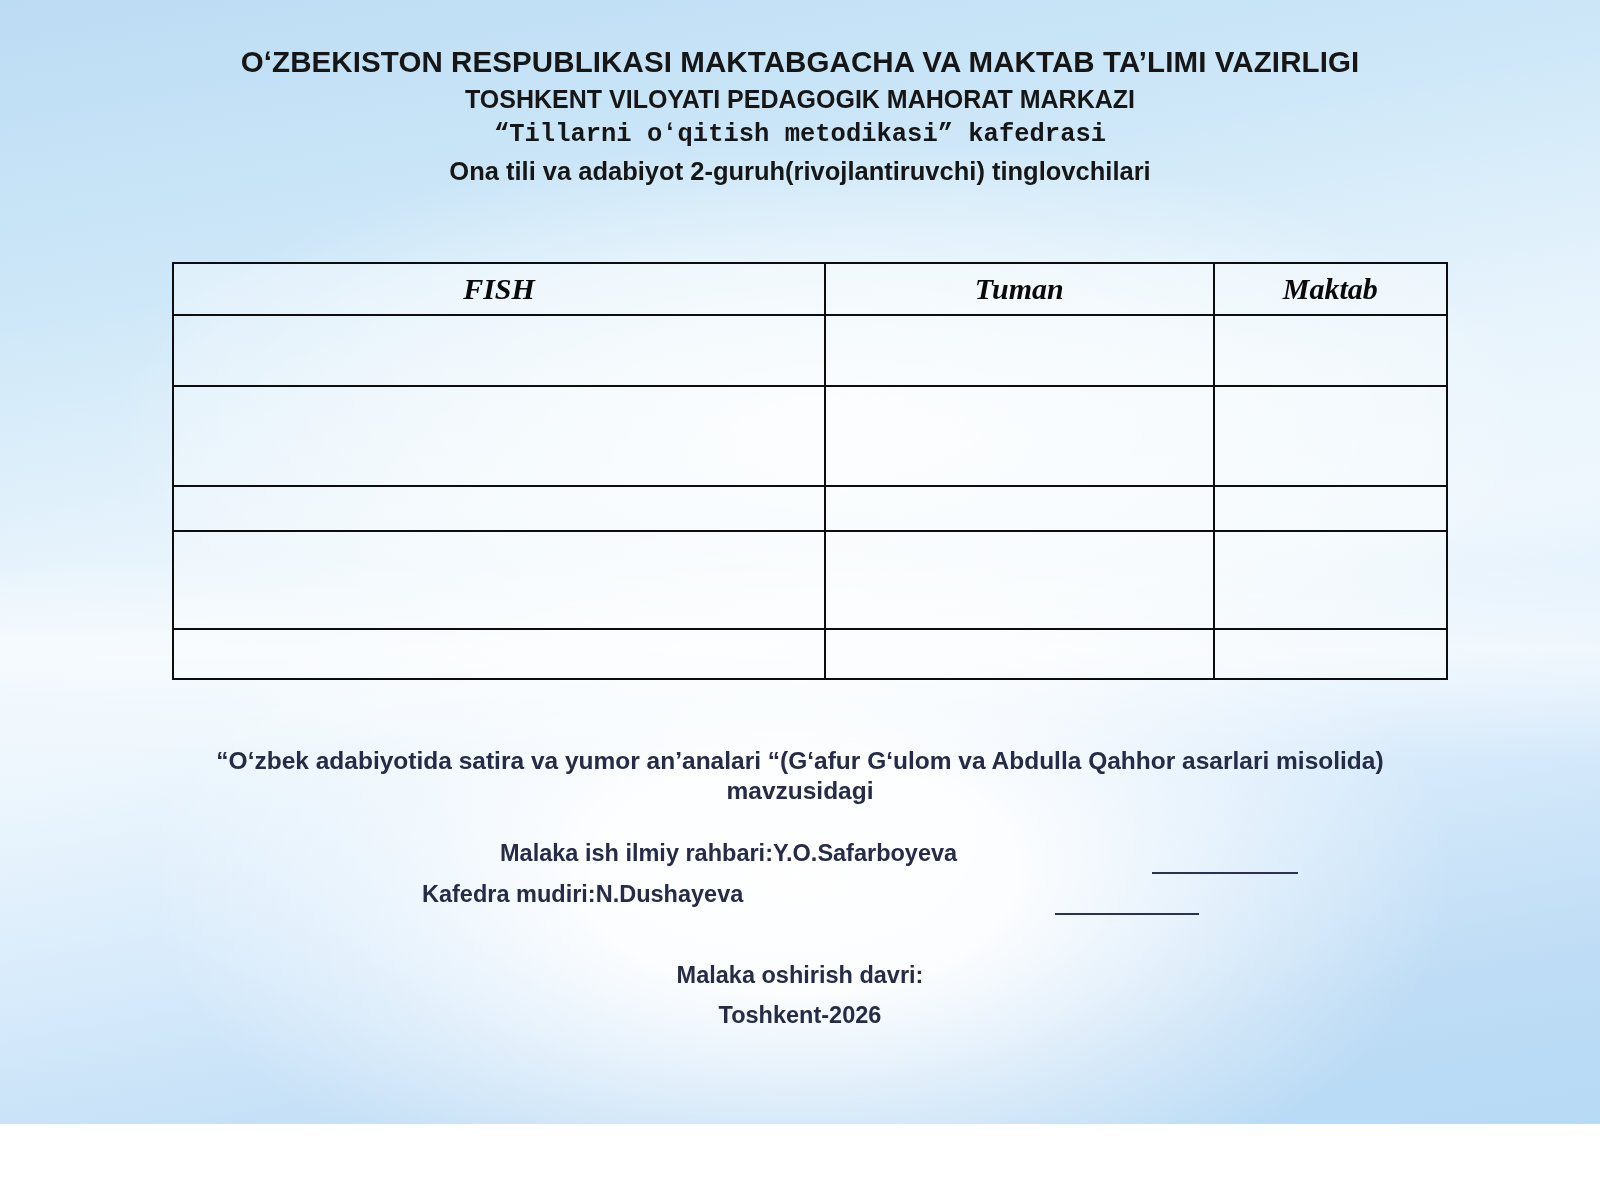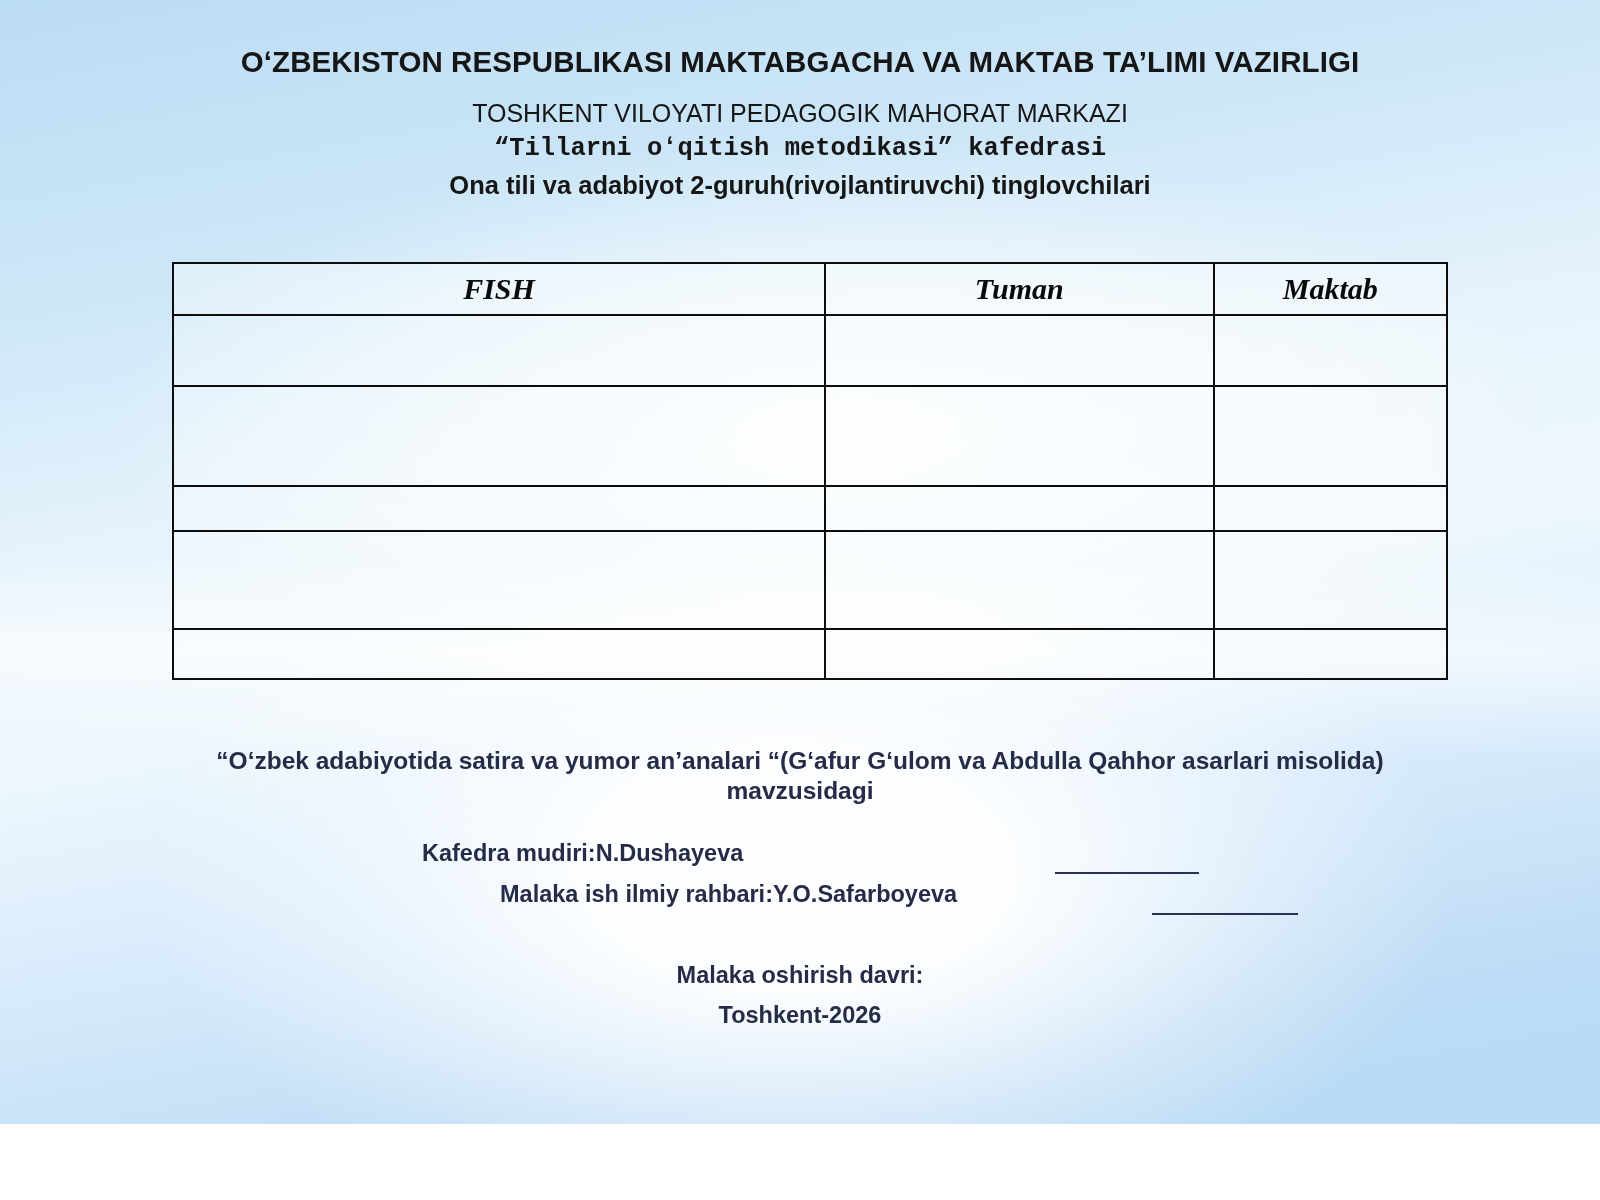--- a/index.html
+++ b/index.html
@@ -45,23 +45,23 @@
   }
   .h-line1 {
     font-size: 29.5px;
     font-weight: bold;
     letter-spacing: 0.1px;
     line-height: 1.22;
     white-space: nowrap;
   }
   .h-line2 {
     font-size: 25px;
-    font-weight: normal;
+    font-weight: bold;
     line-height: 1.3;
-    margin-top: 17px;
+    margin-top: 3px;
     white-space: nowrap;
   }
   .h-line3 {
     font-size: 25.5px;
     font-weight: bold;
     line-height: 1.3;
     margin-top: 3px;
     white-space: nowrap;
     font-family: Liberation Mono, monospace;
   }
@@ -223,26 +223,26 @@
         <td></td>
       </tr>
     </tbody>
   </table>
 
   <div class="project-block">
     <div class="project-title">“O‘zbek adabiyotida satira va yumor an’analari “(G‘afur G‘ulom va Abdulla Qahhor asarlari misolida) mavzusidagi</div>
   </div>
 
   <div class="signature-block">
+    <div class="sig-row sig-row-1">
+      <span class="sig-label">Malaka ish ilmiy rahbari:Y.O.Safarboyeva</span>
+      <span class="sig-rule"></span>
+    </div>
     <div class="sig-row sig-row-2">
       <span class="sig-label">Kafedra mudiri:N.Dushayeva</span>
-      <span class="sig-rule"></span>
-    </div>
-    <div class="sig-row sig-row-1">
-      <span class="sig-label">Malaka ish ilmiy rahbari:Y.O.Safarboyeva</span>
       <span class="sig-rule"></span>
     </div>
     <div class="sig-row sig-row-3">
       <span class="sig-label">Malaka oshirish davri:</span>
     </div>
   </div>
 
   <div class="place-year">Toshkent-2026</div>
 
 </div>

